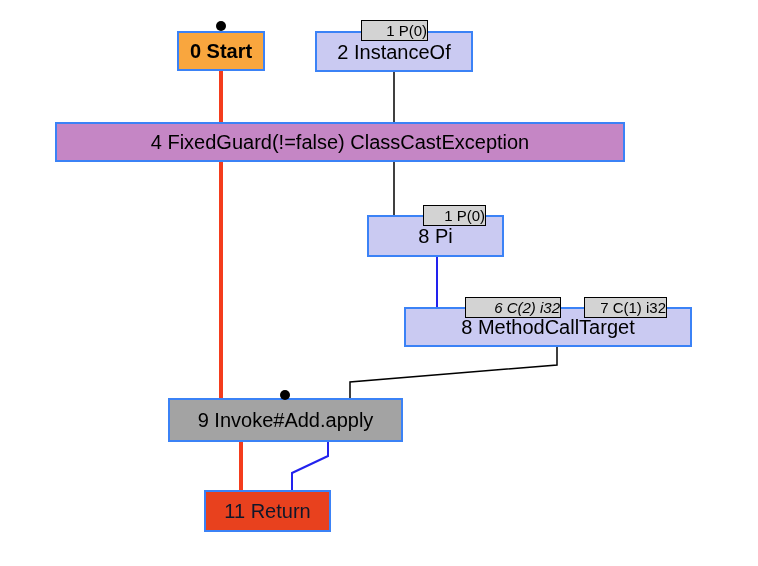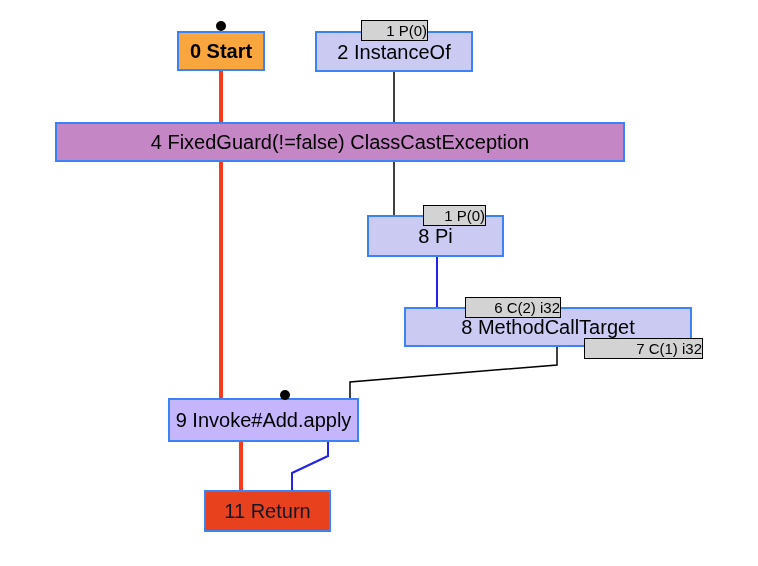--- a/index.html
+++ b/index.html
@@ -51,27 +51,27 @@
     height: 10px;
     border-radius: 50%;
     background: #000000;
     z-index: 4;
   }
   #n-start            { left: 177px; top: 31px;  width: 88px;  height: 40px; background: #f9a63e; font-weight: bold; }
   #n-instanceof       { left: 315px; top: 31px;  width: 158px; height: 41px; background: #cacaf2; }
   #n-fixedguard       { left: 55px;  top: 122px; width: 570px; height: 40px; background: #c586c5; }
   #n-pi               { left: 367px; top: 215px; width: 137px; height: 42px; background: #cacaf2; }
   #n-methodcalltarget { left: 404px; top: 307px; width: 288px; height: 40px; background: #cacaf2; }
-  #n-invoke           { left: 168px; top: 398px; width: 191px; height: 44px; background: #c4b5fd; text-align: right; }
+  #n-invoke           { left: 168px; top: 398px; width: 235px; height: 44px; background: #a3a3a3; text-align: right; }
   #n-return           { left: 204px; top: 490px; width: 127px; height: 42px; background: #e8411e; color: #0f172a; }
 
   #s-instanceof-0       { left: 361px; top: 20px;  width: 67px; height: 21px; }
   #s-pi-0               { left: 423px; top: 205px; width: 63px; height: 21px; }
-  #s-methodcalltarget-0 { left: 465px; top: 297px; width: 96px; height: 21px; }
-  #s-methodcalltarget-1 { left: 584px; top: 297px; width: 119px; height: 21px; margin-top: 41px; }
+  #s-methodcalltarget-0 { left: 465px; top: 297px; width: 96px; height: 21px; font-style: italic; }
+  #s-methodcalltarget-1 { left: 584px; top: 297px; width: 83px; height: 21px; }
 
   #dot-start  { left: 216px; top: 21px; }
   #dot-invoke { left: 280px; top: 390px; }
 </style>
 </head>
 <body>
 
 <div id="canvas">
 
   <svg id="edges" xmlns="http://www.w3.org/2000/svg">

